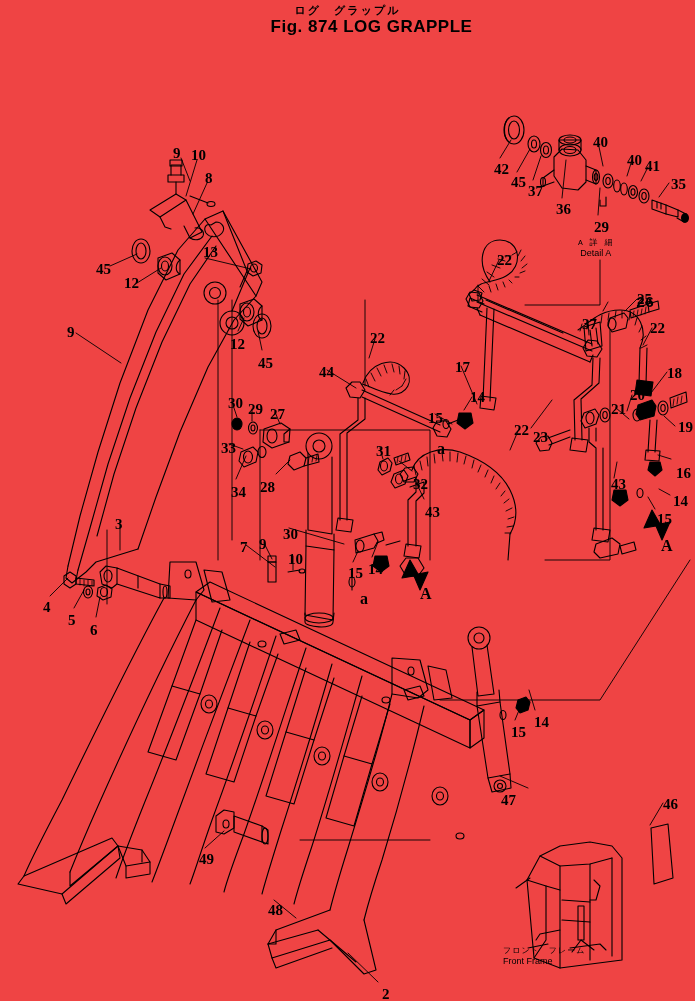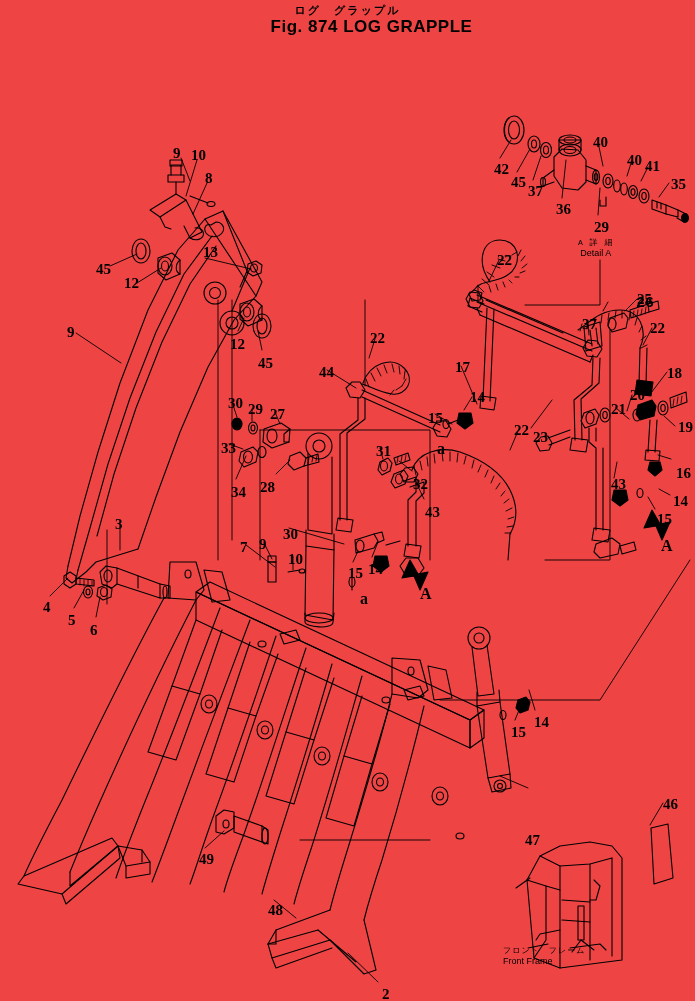--- a/index.html
+++ b/index.html
@@ -584,20 +584,20 @@
       <div class="cal" style="left: 259px; top: 537px;">9</div>
       <div class="cal" style="left: 288px; top: 552px;">10</div>
       <div class="cal" style="left: 348px; top: 566px;">15</div>
       <div class="cal" style="left: 368px; top: 562px;">14</div>
       <div class="cal" style="left: 115px; top: 517px;">3</div>
       <div class="cal" style="left: 43px; top: 600px;">4</div>
       <div class="cal" style="left: 68px; top: 613px;">5</div>
       <div class="cal" style="left: 90px; top: 623px;">6</div>
       <div class="cal" style="left: 511px; top: 725px;">15</div>
       <div class="cal" style="left: 534px; top: 715px;">14</div>
-      <div class="cal" style="left: 525px; top: 793px; margin-top: 40px;">47</div>
+      <div class="cal" style="left: 501px; top: 793px;">47</div>
       <div class="cal" style="left: 663px; top: 797px;">46</div>
       <div class="cal" style="left: 199px; top: 852px;">49</div>
       <div class="cal" style="left: 268px; top: 903px;">48</div>
       <div class="cal" style="left: 382px; top: 987px;">2</div>
     </div>
 
 </div>
 
 </body></html>

